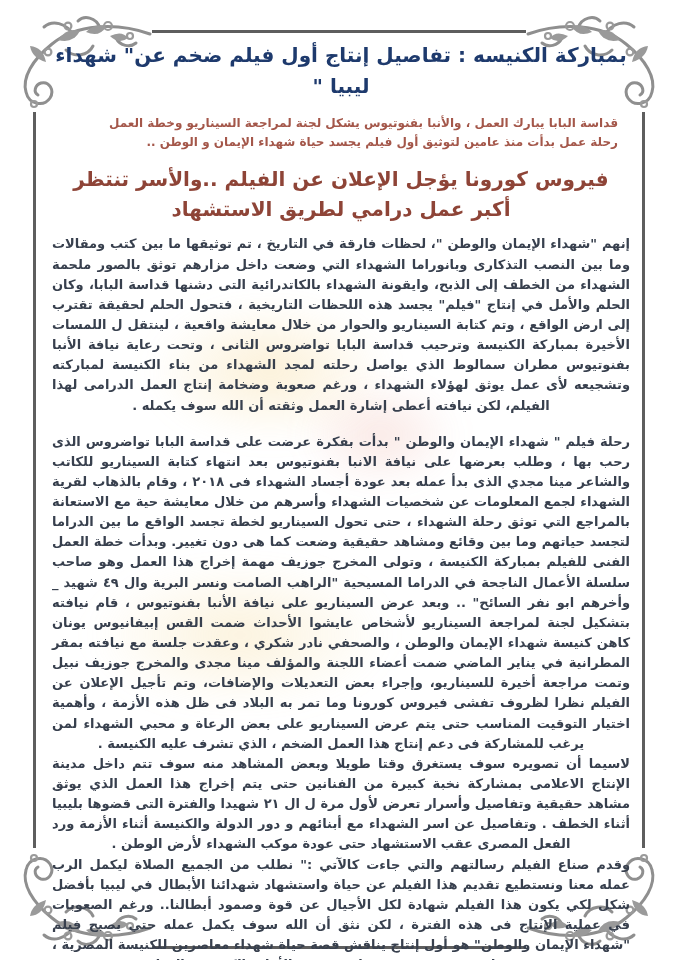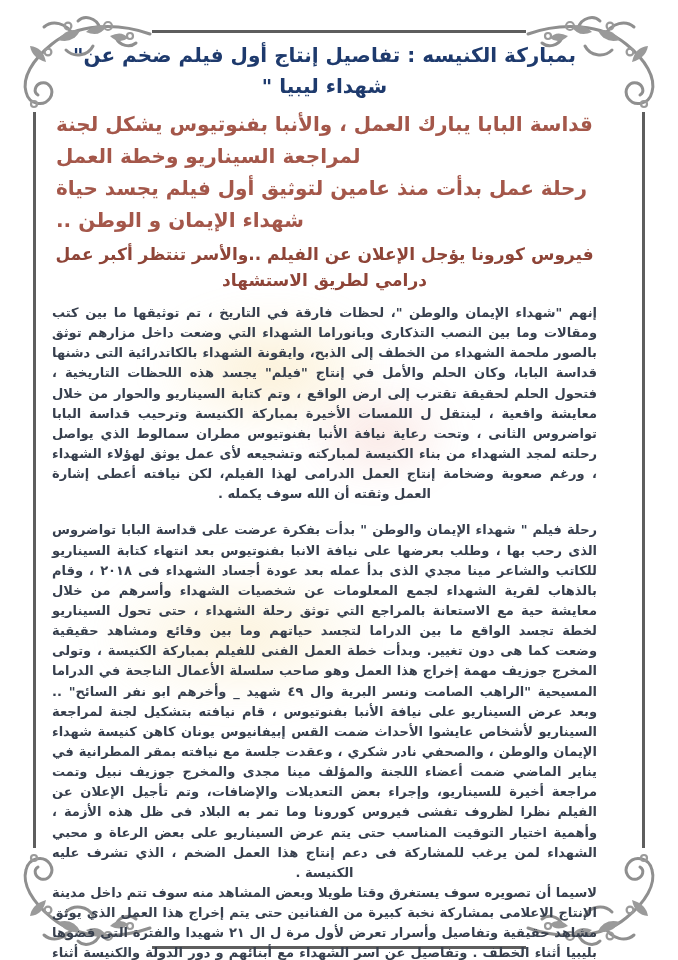--- a/index.html
+++ b/index.html
@@ -26,41 +26,41 @@
   .fl-left{left:33px;top:112px;bottom:112px;width:3px;}
   .fl-right{right:33px;top:112px;bottom:112px;width:3px;}
   .corner{position:absolute;width:140px;height:100px;}
   .c-tl{top:14px;left:12px;}
   .c-tr{top:14px;right:12px;transform:scaleX(-1);}
   .c-bl{bottom:12px;left:12px;transform:scaleY(-1);}
   .c-br{bottom:12px;right:12px;transform:scale(-1,-1);}
   
   #content{
     position:absolute;inset:0;
-    padding:40px 81px 0 52px;
+    padding:40px 48px 0 52px;
     box-sizing:border-box;
   }
   .title{
     text-align:center;
     color:#1e3a6d;
     font-size:20px;font-weight:bold;
     line-height:1.55;
     margin:0 0 6px 0;
   }
   .subtitle{
-    text-align:left;
+    text-align:right;
     color:#a4574a;
-    font-size:20px;font-weight:bold;
+    font-size:12px;font-weight:bold;
     line-height:1.6;
-    margin:4px;
+    margin:12px;
   }
   .kicker{
     text-align:center;
     color:#8e4437;
-    font-size:17px;font-weight:bold;
+    font-size:20px;font-weight:bold;
     line-height:1.5;
     margin:6px 0 10px 0;
   }
   .body-text p{
     margin:0;
     color:#38404e;
     font-size:13px;
     font-weight:600;
     line-height:1.55;
     text-align:justify;

